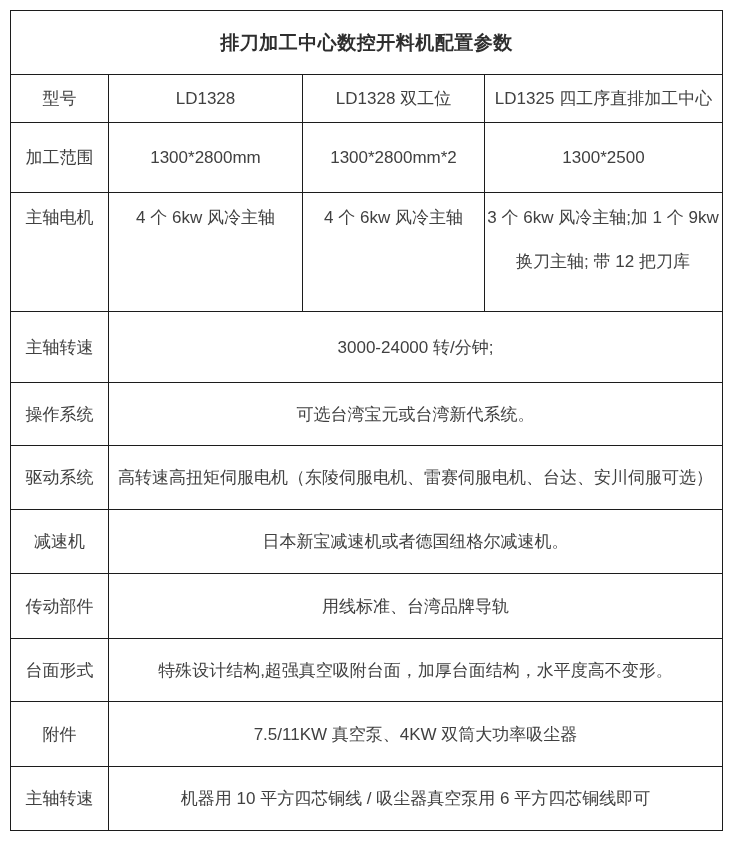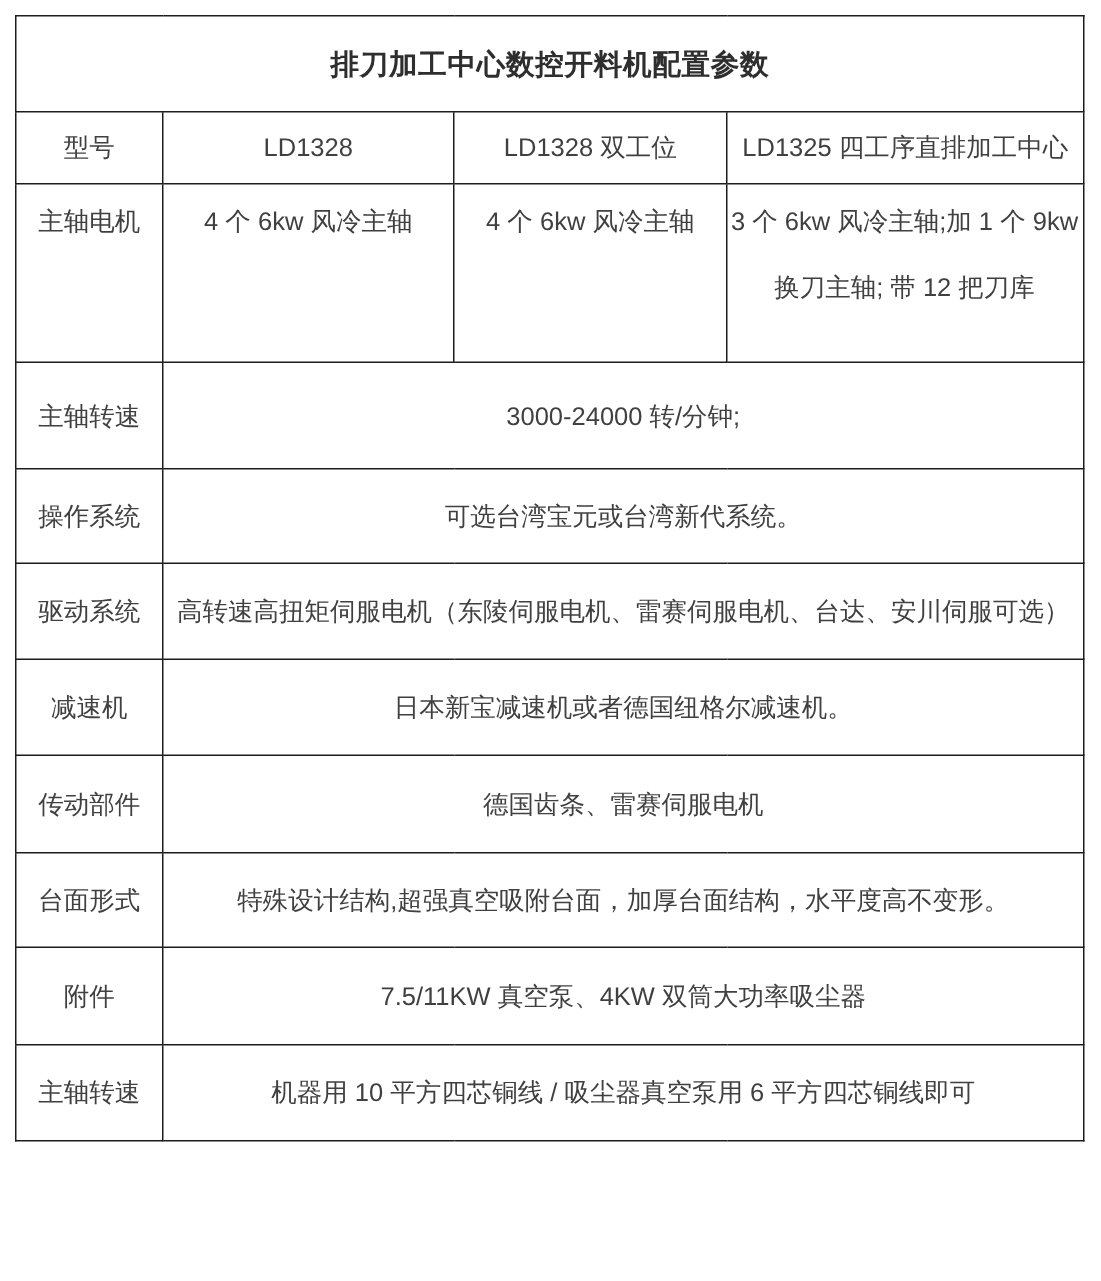--- a/index.html
+++ b/index.html
@@ -79,20 +79,26 @@
     <td colspan="4">排刀加工中心数控开料机配置参数</td>
   </tr>
 
   <tr class="row-model">
     <th>型号</th>
     <td>LD1328</td>
     <td>LD1328 双工位</td>
     <td>LD1325 四工序直排加工中心</td>
   </tr>
 
+  <tr class="row-working-area">
+    <th>加工范围</th>
+    <td>1300*2800mm</td>
+    <td>1300*2800mm*2</td>
+    <td>1300*2500</td>
+  </tr>
 
   <tr class="row-spindle-motor">
     <th>主轴电机</th>
     <td>4 个 6kw 风冷主轴</td>
     <td>4 个 6kw 风冷主轴</td>
     <td class="multiline">3 个 6kw 风冷主轴;加 1 个 9kw
 换刀主轴; 带 12 把刀库</td>
   </tr>
 
   <tr class="row-spindle-speed">
@@ -110,21 +116,21 @@
     <td colspan="3">高转速高扭矩伺服电机（东陵伺服电机、雷赛伺服电机、台达、安川伺服可选）</td>
   </tr>
 
   <tr class="row-reducer">
     <th>减速机</th>
     <td colspan="3">日本新宝减速机或者德国纽格尔减速机。</td>
   </tr>
 
   <tr class="row-transmission">
     <th>传动部件</th>
-    <td colspan="3">德国齿条、雷赛伺服电机</td>
+    <td colspan="3">用线标准、台湾品牌导轨</td>
   </tr>
 
   <tr class="row-table-type">
     <th>台面形式</th>
     <td colspan="3">特殊设计结构,超强真空吸附台面，加厚台面结构，水平度高不变形。</td>
   </tr>
 
   <tr class="row-accessories">
     <th>附件</th>
     <td colspan="3">7.5/11KW 真空泵、4KW 双筒大功率吸尘器</td>

